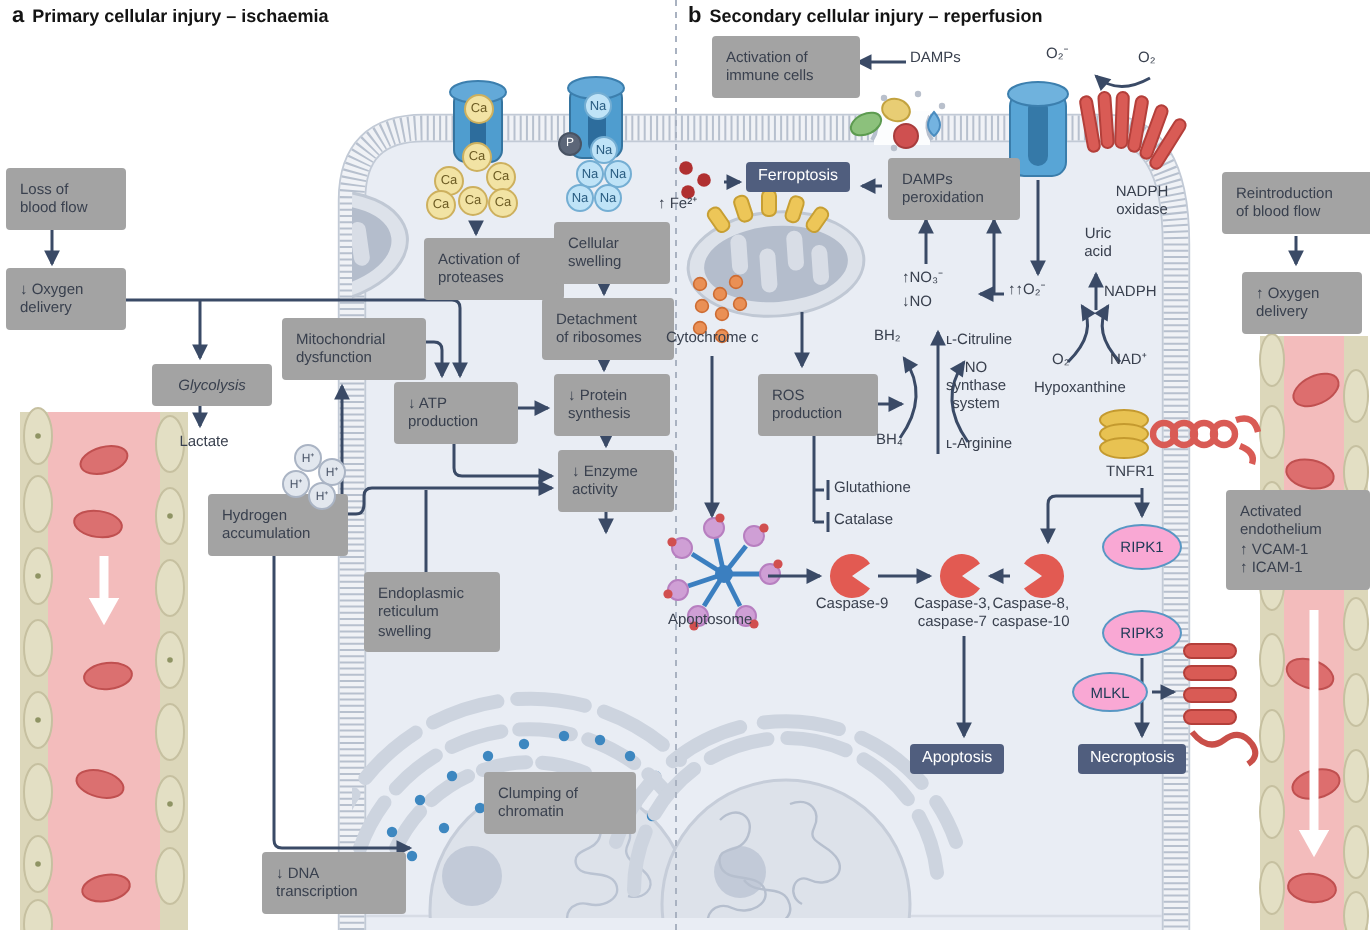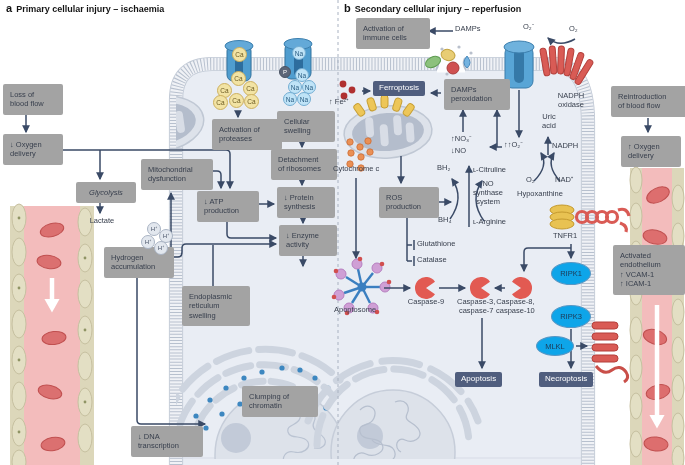--- a/index.html
+++ b/index.html
@@ -14,21 +14,21 @@
   .bx.c{text-align:center;font-style:italic;}
   .dk{position:absolute;background:#505e7e;color:#fff;border-radius:2px;text-align:center;
       font-size:8px;padding:3px 6px;line-height:1.1;}
   .lb{position:absolute;font-size:7.5px;color:#39404e;white-space:pre-line;line-height:1.2;text-align:center;}
   .lb.c{text-align:center;}
   .ball{position:absolute;border-radius:50%;display:flex;align-items:center;justify-content:center;box-sizing:border-box;}
   .ca{width:15px;height:15px;background:#f2e3a4;border:1px solid #cdb05e;color:#6b5a22;font-size:6.5px;}
   .na{width:14px;height:14px;background:#bfe3f7;border:1px solid #74aed3;color:#2a5d82;font-size:6.5px;}
   .pp{width:12px;height:12px;background:#5c6678;border:1px solid #495363;color:#fff;font-size:6px;}
   .hh{width:14px;height:14px;background:#e2e7ee;border:1px solid #aab4c4;color:#4a5568;font-size:6px;}
-  .ov{position:absolute;background:#0ea5e9;border:1.3px solid #5897c4;border-radius:50%;
+  .ov{position:absolute;background:#f9a8d4;border:1.3px solid #5897c4;border-radius:50%;
       display:flex;align-items:center;justify-content:center;font-size:7.5px;color:#1e3a56;box-sizing:border-box;}
 </style>
 </head>
 <body>
 
 <div class="stage">
 
 <svg class="art" width="685" height="465" viewBox="0 0 685 465">
   <defs>
     <marker id="ah" viewBox="0 0 8 8" refX="6.5" refY="4" markerWidth="6" markerHeight="6" orient="auto-start-reverse">

